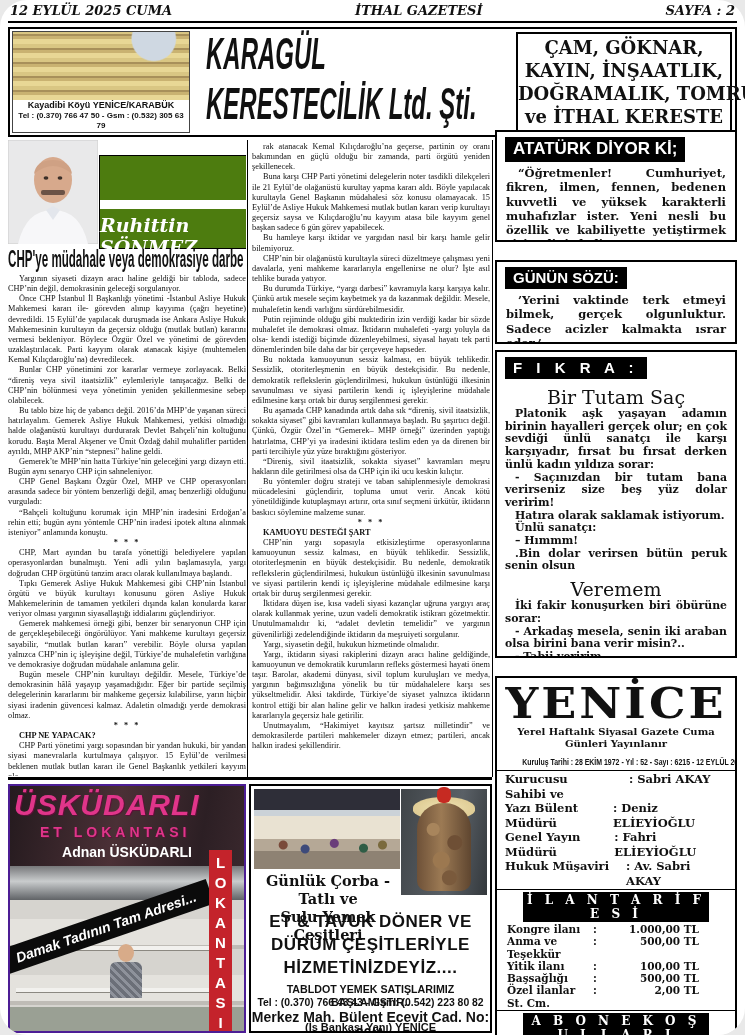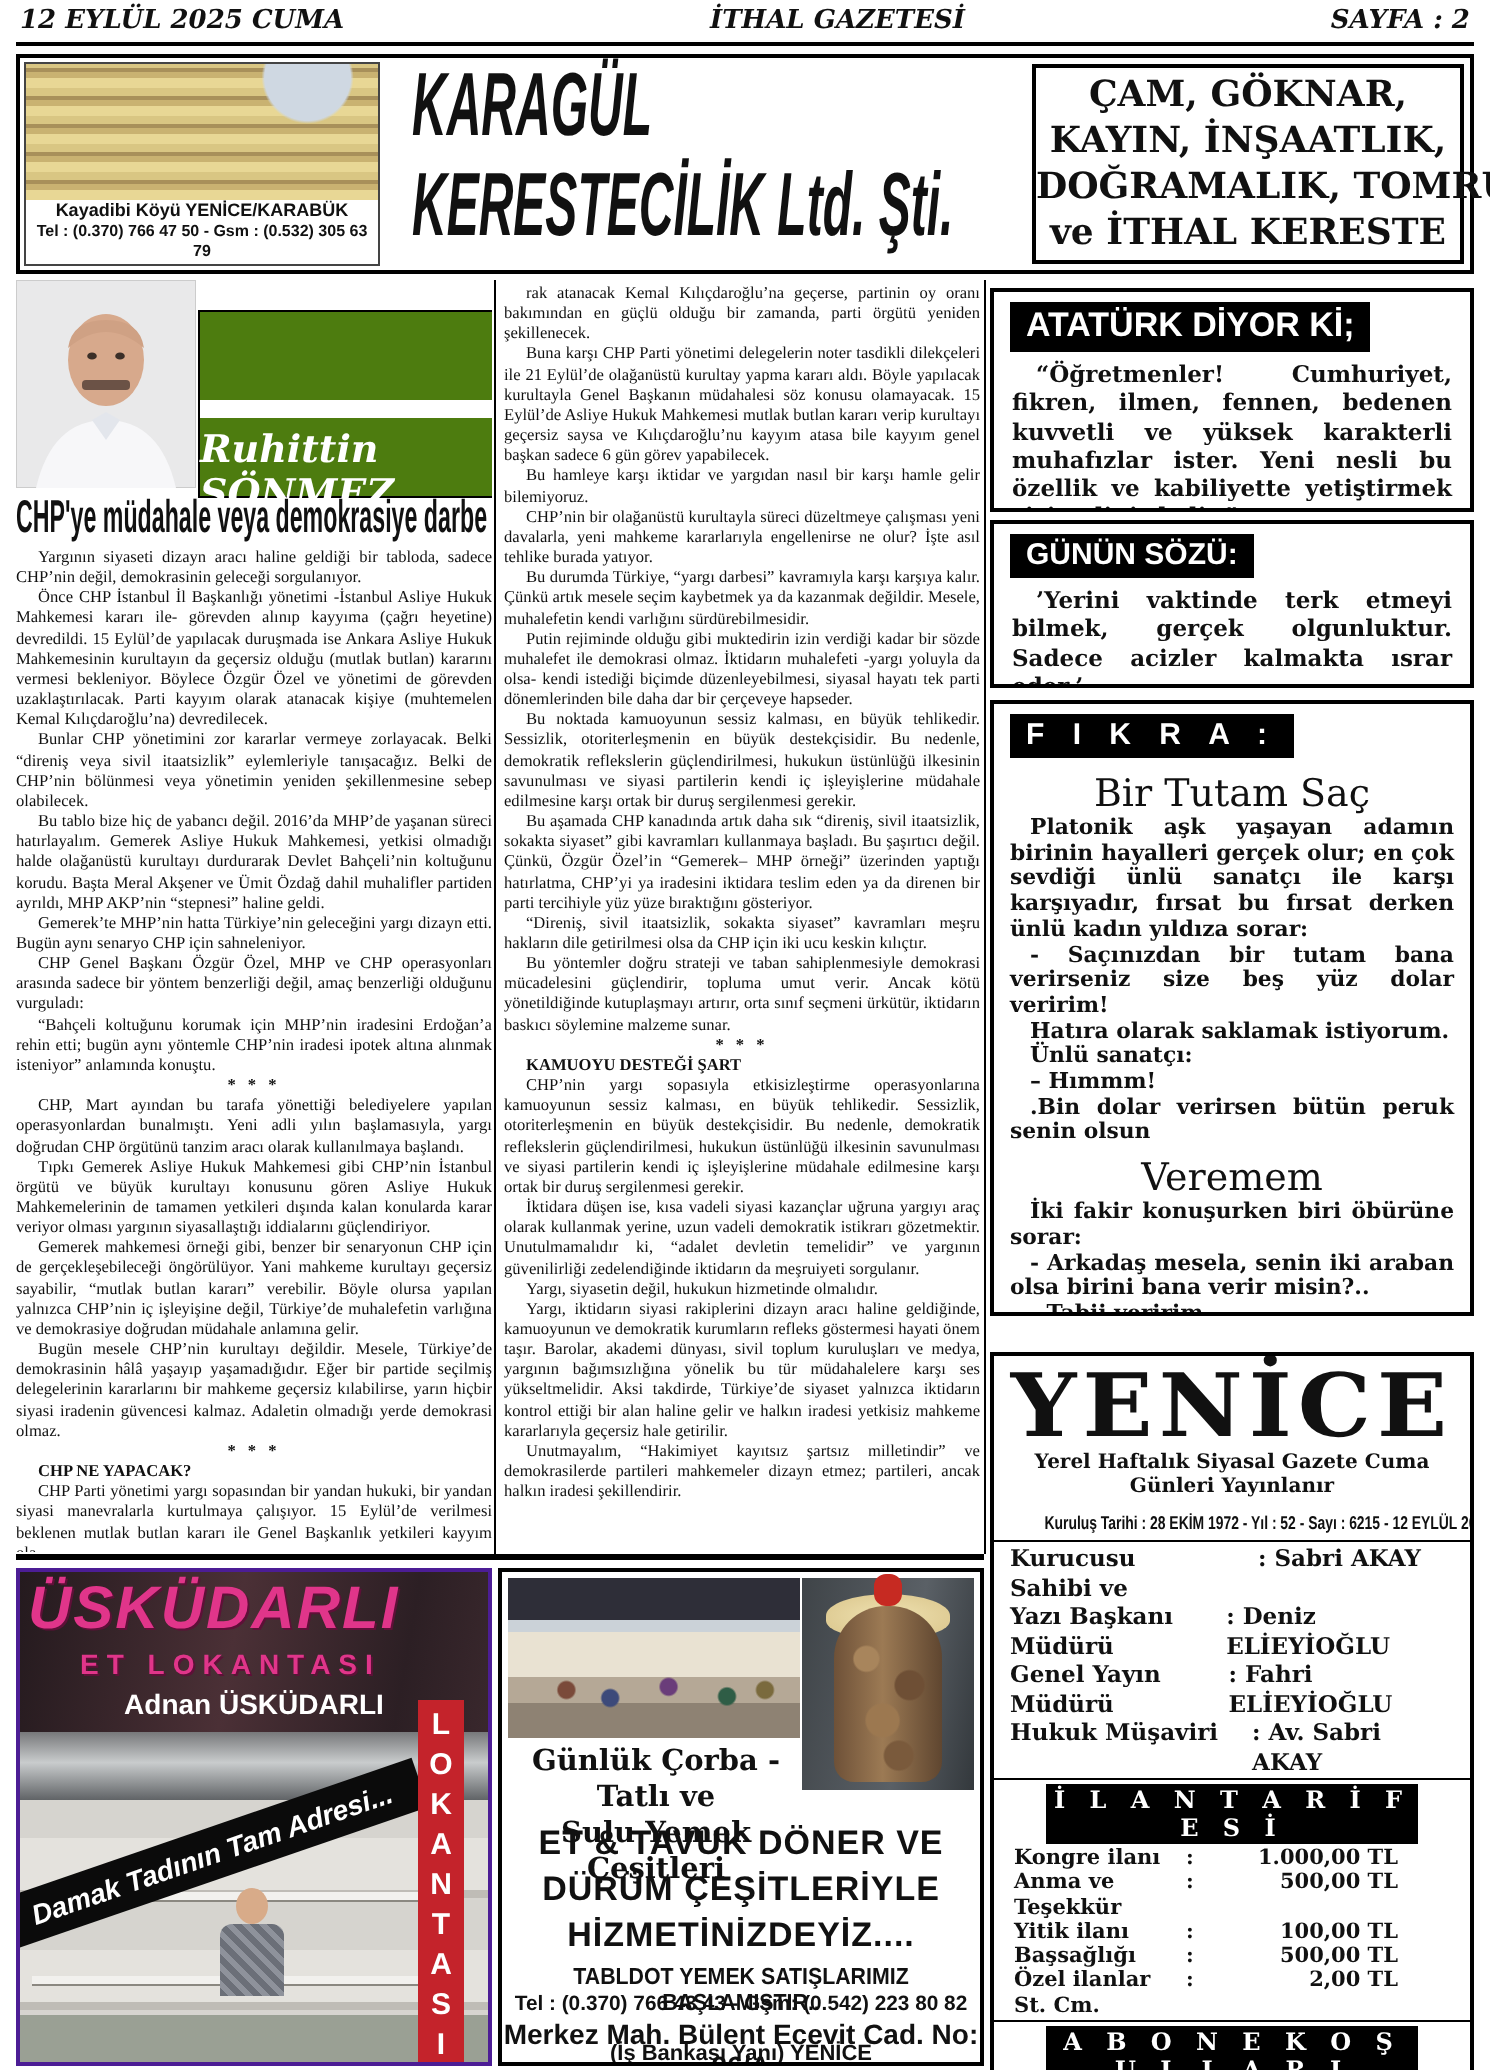--- a/index.html
+++ b/index.html
@@ -1,16 +1,16 @@
 <!DOCTYPE html>
 <html><head>
 <meta charset="utf-8">
 <style>
   html,body{margin:0;padding:0;background:#e9e9e9;}
-  #page{position:relative;width:745px;height:1035px;background:#fff;font-family:"Liberation Serif",serif;color:#111;overflow:hidden;margin:0 auto;}
+  #page{position:relative;width:745px;height:1035px;background:#fff;font-family:"Liberation Serif",serif;color:#111;overflow:hidden;margin:0 auto;border-radius:27px;}
   
   #topbar{position:absolute;left:10px;right:10px;top:3px;height:18px;display:flex;justify-content:space-between;align-items:baseline;font-family:"DejaVu Serif",serif;font-weight:bold;font-style:italic;font-size:13px;}
   #toprule{position:absolute;left:8px;right:8px;top:21px;border-top:2px solid #000;}
   
   #karagul{position:absolute;left:8px;right:8px;top:27px;height:106px;border:2px solid #000;display:flex;align-items:stretch;}
   .kg-photo-wrap{width:176px;border:1px solid #444;margin:2px;display:flex;flex-direction:column;}
   .kg-photo{flex:1;background:
      radial-gradient(circle at 80% 10%,#cfd8e2 0 14%,transparent 15%),
      repeating-linear-gradient(0deg,#e8d795 0 5px,#c9b271 5px 8px,#a8905a 8px 10px,#d9c683 10px 14px),
      linear-gradient(100deg,#b39a63,#e3d292);}
@@ -33,21 +33,21 @@
   #author-banner{position:absolute;left:92px;right:0;top:16px;height:92px;background:#4d7c0f;outline:1px solid #000;}
   #author-banner .stripe{position:absolute;left:0;right:0;top:44px;height:9px;background:#fff;}
   #author-name{position:absolute;right:8px;top:58px;color:#fff;font-family:"DejaVu Serif",serif;font-weight:bold;font-style:italic;font-size:19px;}
   #headline{margin:4px 0 3px 0;white-space:nowrap;font-family:"Liberation Sans",sans-serif;font-weight:900;font-size:20px;transform:scale(.58,1.15);transform-origin:0 50%;}
   .article-text .para,.article-text .subhead,.article-text .stars{margin:0;font-size:8.3px;line-height:10.15px;}
   .article-text .para{text-align:justify;text-indent:11px;}
   .article-text .subhead{font-weight:bold;text-indent:11px;}
   .article-text .stars{text-align:center;font-weight:bold;letter-spacing:2px;}
   
   .rbox{position:absolute;left:495px;width:242px;border:2px solid #000;box-sizing:border-box;background:#fff;overflow:hidden;}
-  #box-ataturk{top:144px;height:112px;}
+  #box-ataturk{top:130px;height:112px;}
   #box-gunun{top:260px;height:84px;}
   #box-fikra{top:350px;height:308px;}
   #box-masthead{top:676px;height:412px;}
   .blackhdr{display:inline-block;background:#000;color:#fff;font-family:"Liberation Sans",sans-serif;font-weight:900;padding:2px 8px 3px 8px;margin:5px 0 2px 8px;}
   #hdr-ataturk{font-size:17px;}
   #hdr-gunun{font-size:15px;}
   #hdr-fikra{font-size:15px;letter-spacing:5px;}
   .quote{margin:2px 9px 0 9px;font-family:"DejaVu Serif",serif;font-weight:bold;font-size:11.5px;line-height:14.3px;text-align:justify;text-indent:12px;}
   .fikra-title{margin:6px 0 0 0;text-align:center;font-family:"DejaVu Serif",serif;font-size:19px;line-height:21px;}
   .fikra-story{margin:0 8px;}
@@ -238,21 +238,21 @@
     <div class="mh-rule"></div>
     <div class="staff-row">
         <span class="staff-role">Kurucusu</span>
         <span>: Sabri AKAY</span>
       </div>
     <div class="staff-row">
         <span class="staff-role">Sahibi ve</span>
         <span></span>
       </div>
     <div class="staff-row">
-        <span class="staff-role">Yazı Başkanı Müdürü</span>
+        <span class="staff-role">Yazı Bülent Müdürü</span>
         <span>: Deniz ELİEYİOĞLU</span>
       </div>
     <div class="staff-row">
         <span class="staff-role">Genel Yayın Müdürü</span>
         <span>: Fahri ELİEYİOĞLU</span>
       </div>
     <div class="staff-row">
         <span class="staff-role">Hukuk Müşaviri</span>
         <span>: Av. Sabri AKAY</span>
       </div>

